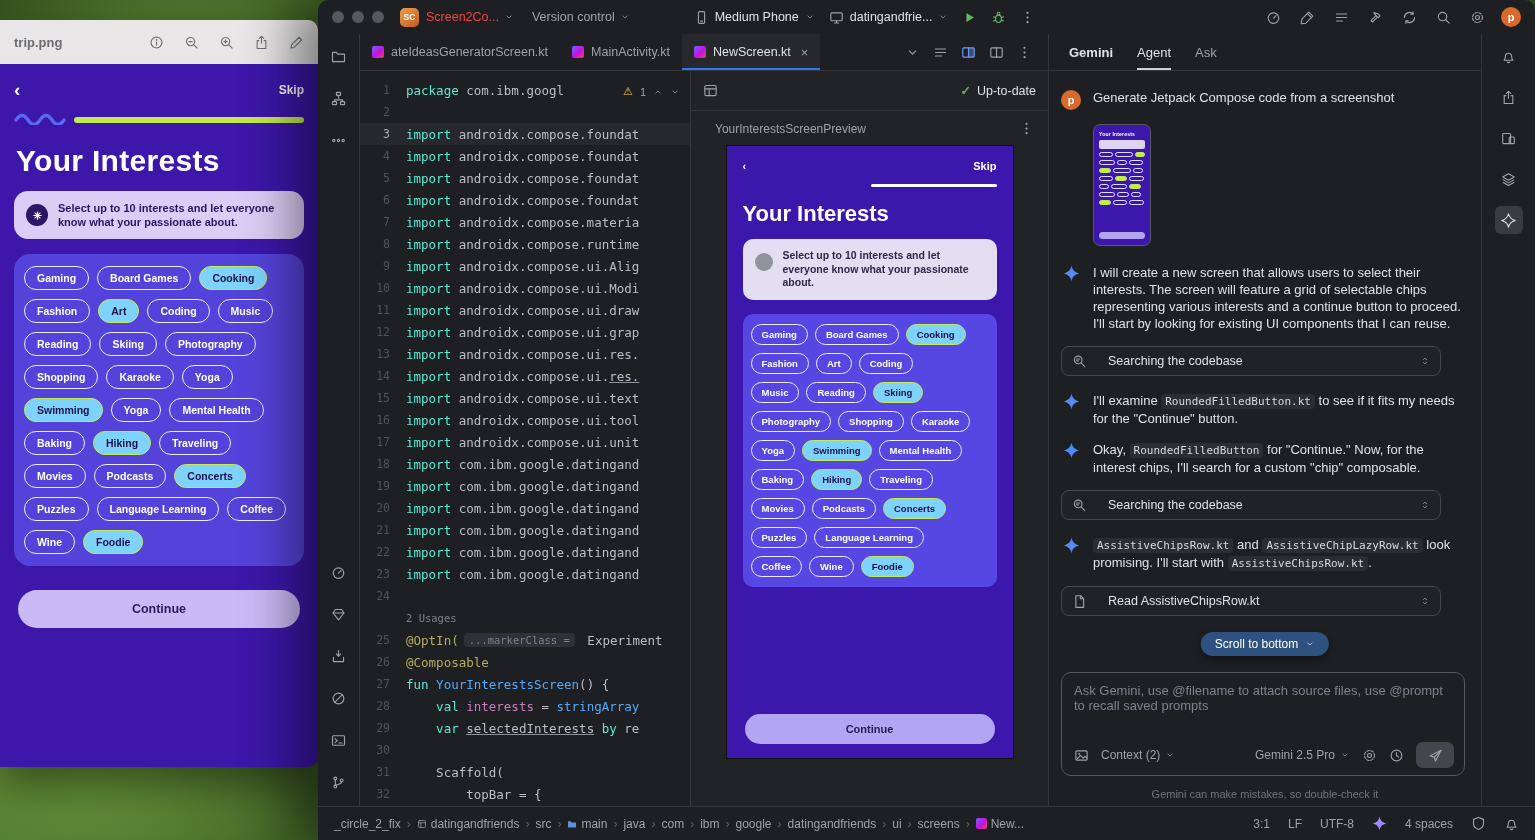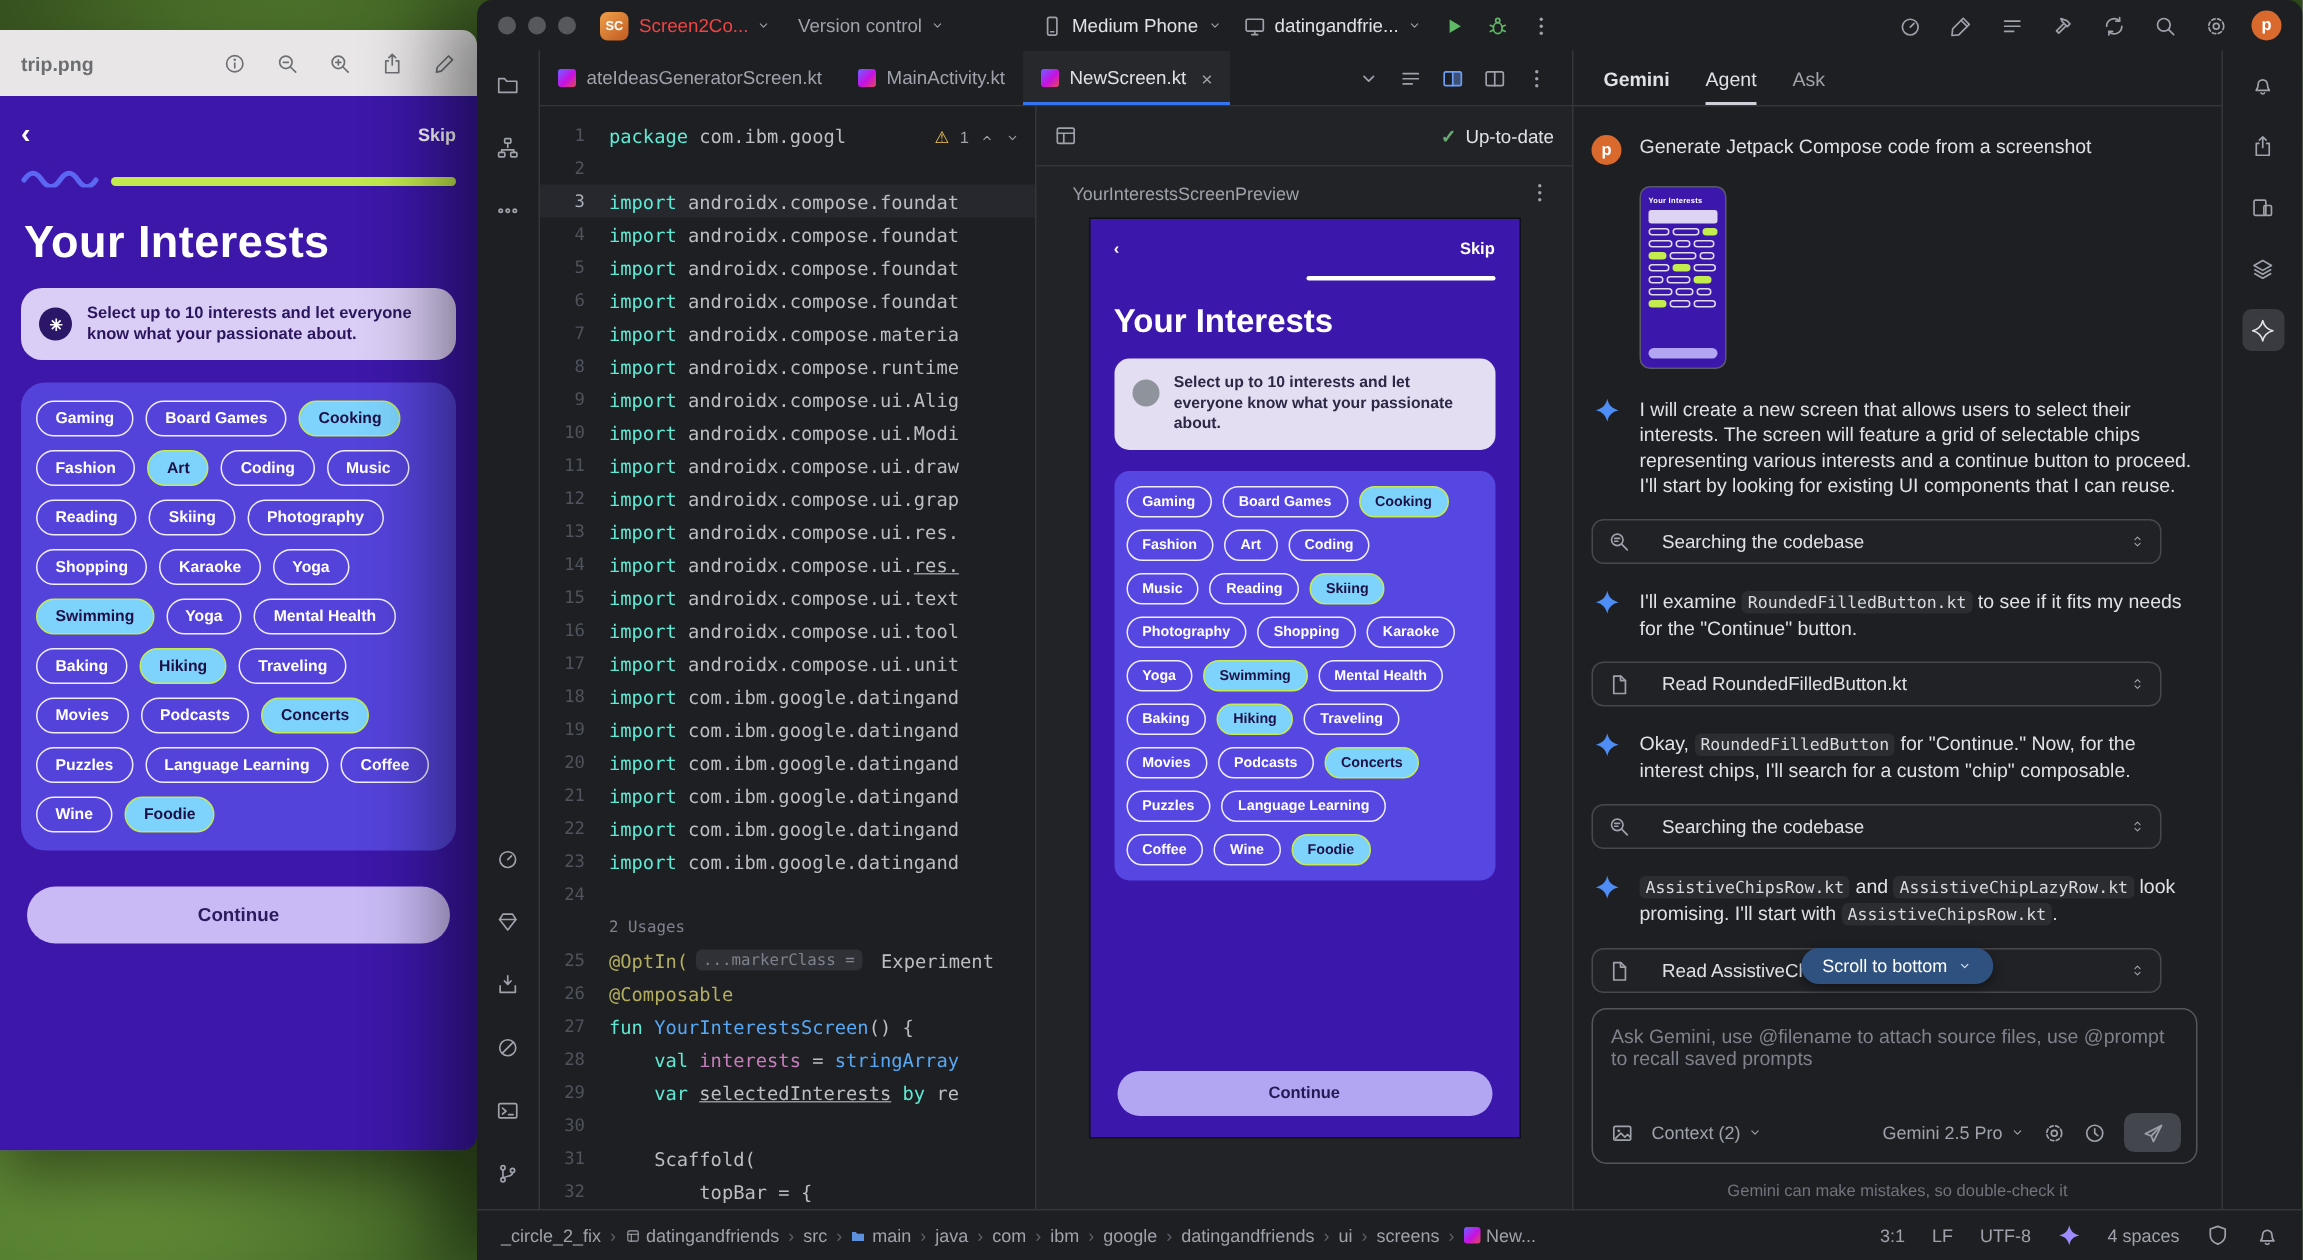--- a/index.html
+++ b/index.html
@@ -700,34 +700,20 @@
               <span class="ic g-spark">
                 <svg viewBox="0 0 16 16" width="17" height="17" fill="none" stroke="currentColor" stroke-width="1.2" stroke-linecap="round" stroke-linejoin="round">
                   <path class="f" d="M8 .8c.9 4.1 2.9 6.1 7.2 7.2-4.3 1.1-6.3 3.1-7.2 7.2C7.1 11.1 5.1 9.1.8 8 5.1 6.9 7.1 4.9 8 .8z"></path>
                 </svg>
               </span>
             </span>
             <div style="flex: 1 1 0%;">
               <div>I'll examine <span class="codei">RoundedFilledButton.kt</span> to see if it fits my needs for the "Continue" button.</div>
             </div>
           </div>
-          <div class="tool">
-            <span class="ic">
-              <svg viewBox="0 0 16 16" width="15" height="15" fill="none" stroke="currentColor" stroke-width="1.2" stroke-linecap="round" stroke-linejoin="round">
-                <path d="M4.1 1.8h5L12.4 5v9.2H4.1z"></path>
-                <path d="M8.9 1.8V5h3.5"></path>
-              </svg>
-            </span>
-            <span>Read RoundedFilledButton.kt</span>
-            <span class="ic stepper sm">
-              <svg viewBox="0 0 16 16" width="15" height="15" fill="none" stroke="currentColor" stroke-width="1.2" stroke-linecap="round" stroke-linejoin="round">
-                <path d="M5.3 6L8 3.3 10.7 6M5.3 10L8 12.7 10.7 10"></path>
-              </svg>
-            </span>
-          </div>
           <div class="msg">
             <span class="lead">
               <span class="ic g-spark">
                 <svg viewBox="0 0 16 16" width="17" height="17" fill="none" stroke="currentColor" stroke-width="1.2" stroke-linecap="round" stroke-linejoin="round">
                   <path class="f" d="M8 .8c.9 4.1 2.9 6.1 7.2 7.2-4.3 1.1-6.3 3.1-7.2 7.2C7.1 11.1 5.1 9.1.8 8 5.1 6.9 7.1 4.9 8 .8z"></path>
                 </svg>
               </span>
             </span>
             <div style="flex: 1 1 0%;">
               <div>Okay, <span class="codei">RoundedFilledButton</span> for "Continue." Now, for the interest chips, I'll search for a custom "chip" composable.</div>

